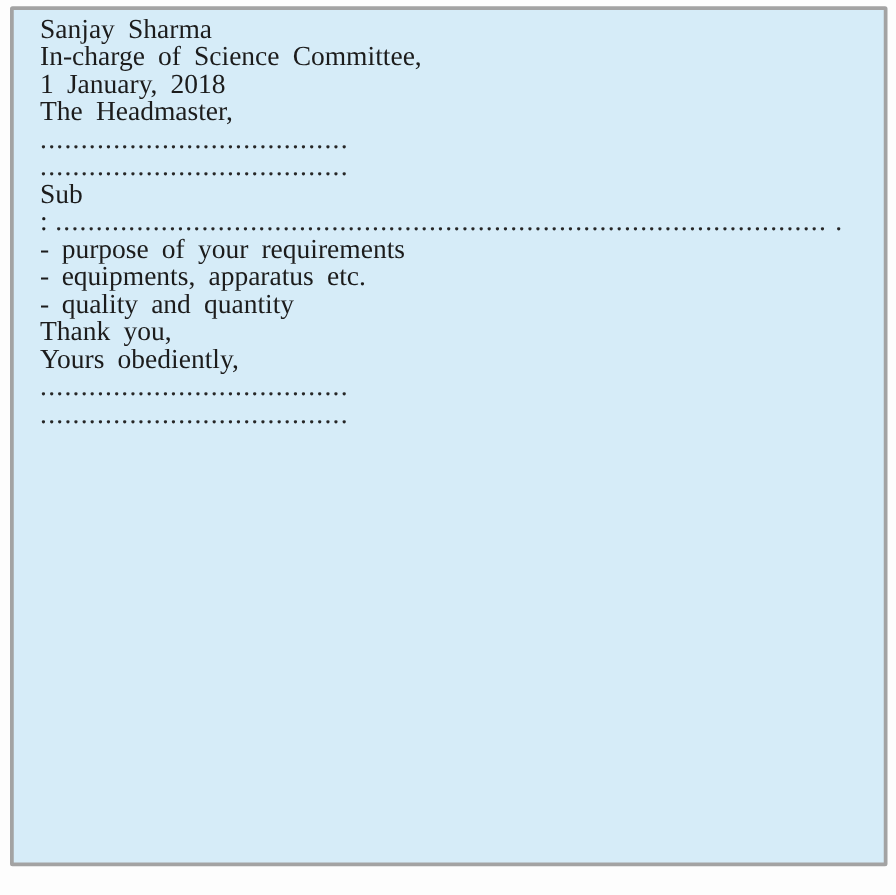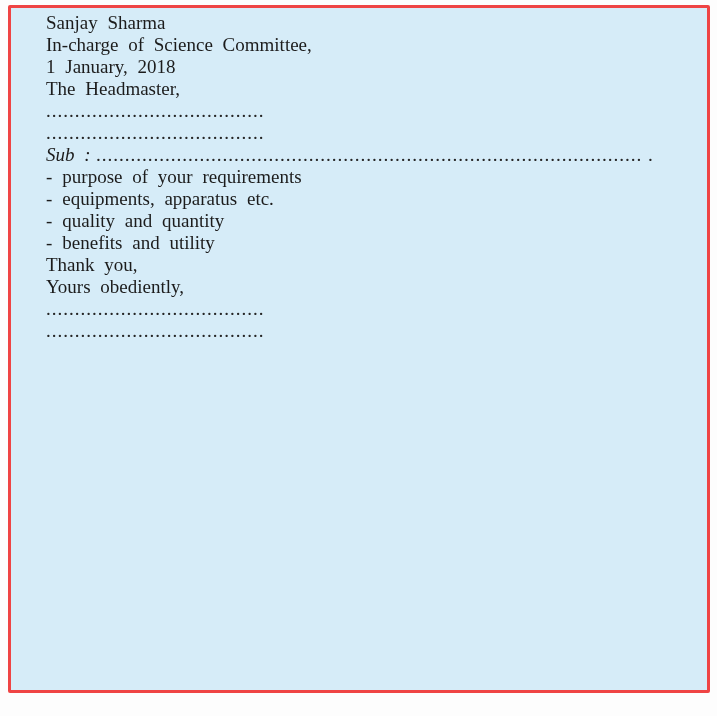--- a/index.html
+++ b/index.html
@@ -7,37 +7,37 @@
     width: 717px; height: 716px;
     background: #fdfdfd;
     font-family: "Liberation Serif", "DejaVu Serif", serif;
     overflow: hidden;
   }
   .letter-box {
     position: absolute;
     left: 8px; top: 5px;
     width: 702px; height: 688px;
     background: #d6ecf8;
-    border: 3px solid #ef4444;
+    border: 3px solid #a3a3a3;
     border-radius: 2px;
-    padding: 4px 18px 0 35px;
+    padding: 4px 18px 0 21px;
     color: #1c1c1c;
-    font-size: 19px;
+    font-size: 22px;
     line-height: 22px;
     word-spacing: 5px;
   }
   .letter-box p { margin: 0; }
 
   .sender-line-1 { margin-top: 4px; }
   .sender-line   { margin-top: 6px; }
   .to-label      { margin-top: 18px; }
   .recipient     { margin-top: 6px; font-family: Liberation Serif, serif; }
   .dots-line-a   { margin-top: 8px; }
   .dots-line-b   { margin-top: 5px; }
-  .subject-line  { margin-top: 14px; font-style: italic; }
+  .subject-line  { margin-top: 14px; }
   .salutation    { margin-top: 6px; }
   .point-first   { margin-top: 43px; }
   .point         { margin-top: 11px; }
   .thanks        { margin-top: 20px; }
   .closing       { margin-top: 34px; }
   .sig-dots-a    { margin-top: 7px; }
   .sig-dots-b    { margin-top: 5px; }
 
   .dots {
     letter-spacing: 1px;
@@ -59,21 +59,20 @@
   <p class="recipient">The Headmaster,</p>
   <p class="dots-line-a dots">......................................</p>
   <p class="dots-line-b dots">......................................</p>
 
   <p class="subject-line"><span class="subject-label">Sub :</span><span class="dots">............................................................................................... .</span></p>
 
 
   <p class="point"><span class="bullet">-</span><span>purpose of your requirements</span></p>
   <p class="point"><span class="bullet">-</span><span>equipments, apparatus etc.</span></p>
   <p class="point"><span class="bullet">-</span><span>quality and quantity</span></p>
-  <p class="point"><span class="bullet">-</span><span>benefits and utility</span></p>
 
   <p class="thanks">Thank you,</p>
 
   <p class="closing">Yours obediently,</p>
   <p class="sig-dots-a dots">......................................</p>
   <p class="sig-dots-b dots">......................................</p>
 
 </div>
 
 </body></html>

